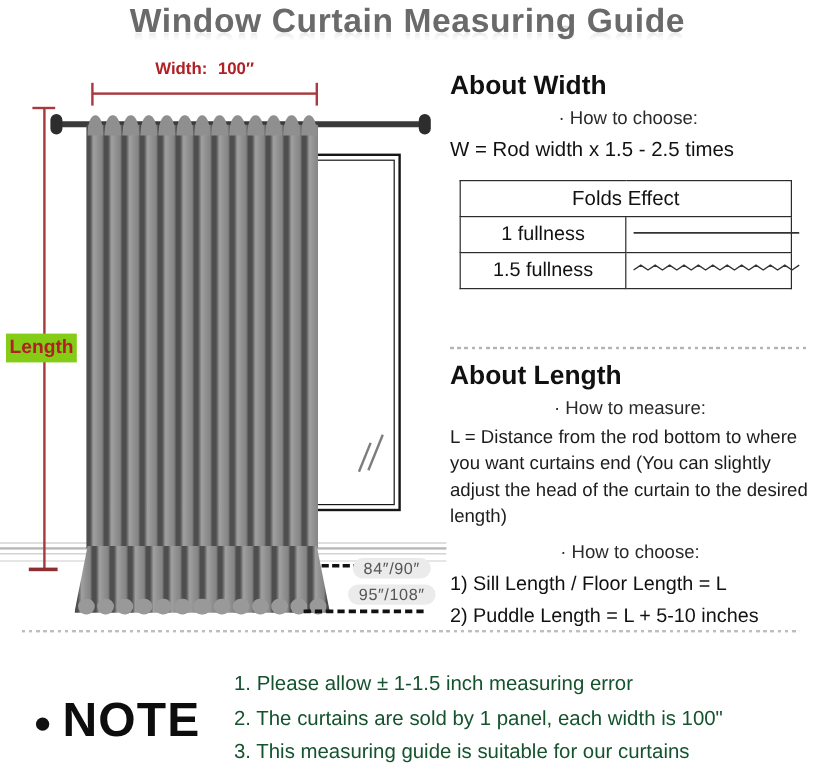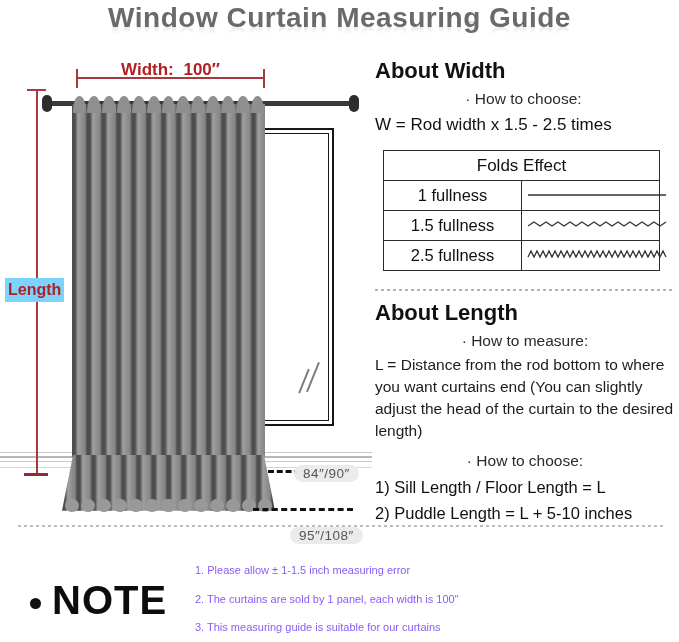--- a/index.html
+++ b/index.html
@@ -16,34 +16,34 @@
 
   
   .title {
     left: 0; top: 2px; width: 100%;
     text-align: center;
     font-size: 28px; font-weight: 600; letter-spacing: .5px;
     color: #6a6a6a;
     -webkit-box-reflect: below -14px linear-gradient(to bottom, transparent 55%, rgba(0,0,0,.28) 100%);
   }
   .width-label {
-    left: 77px; top: 60px; width: 187px;
-    text-align: center; font-size: 17px; font-weight: 600;
+    left: 77px; top: 49px; width: 187px;
+    text-align: center; font-size: 14px; font-weight: 600;
     word-spacing: 5px; color: #b02025;
   }
   .width-line { left: 77px; top: 77px; width: 187px; height: 0; border-top: 2px solid #a8393c; }
   .width-tick-l { left: 76px; top: 69px; width: 2px; height: 19px; background: #a8393c; }
   .width-tick-r { left: 263px; top: 69px; width: 2px; height: 19px; background: #a8393c; }
 
   .length-line { left: 36px; top: 90px; width: 0; height: 385px; border-left: 2px solid #a8393c; }
   .length-cap-top { left: 27px; top: 89px; width: 19px; height: 2px; background: #a8393c; }
   .length-cap-bottom { left: 24px; top: 473px; width: 24px; height: 3px; background: #8c2f32; }
   .length-label {
     left: 5px; top: 278px;
-    background: #7dd3fc; padding: 3px 3px;
+    background: #84cc16; padding: 3px 3px;
     font-size: 16px; font-weight: 600; color: #b02025;
   }
 
   
   .rod { left: 46px; top: 101px; width: 309px; height: 5px; background: #3a3a3a; border-radius: 3px; z-index: 3; }
   .finial { width: 10px; height: 17px; background: #2d2d2d; border-radius: 5px; z-index: 3; }
   .finial-left { left: 42px; top: 95px; }
   .finial-right { left: 349px; top: 95px; }
 
   
@@ -80,21 +80,21 @@
   .dash-black { border-top: 3px dashed #111111; height: 0; z-index: 5; }
   .dash-sill { left: 268px; top: 470px; width: 85px; }
   .dash-floor { left: 253px; top: 508px; width: 100px; }
   .pill {
     background: #ebebeb; border-radius: 10px;
     font-size: 13.5px; color: #555555;
     padding: 1px 9px; z-index: 6;
     letter-spacing: .5px;
   }
   .pill-sill { left: 294px; top: 465px; }
-  .pill-floor { left: 290px; top: 487px; margin-top: 40px; }
+  .pill-floor { left: 290px; top: 487px; }
 
   
   .right-col { left: 375px; top: 58px; width: 297px; color: #1c1c1c; }
   .h2 { font-size: 22px; font-weight: 700; color: #111111; margin-bottom: 6px; }
   .sub { font-size: 15.5px; color: #2a2a2a; margin-bottom: 4px; text-align: center; }
   .formula { font-size: 17px; color: #111111; margin-top: 7px; }
 
   .folds-table {
     left: 383px; top: 150px; width: 277px;
     border-collapse: collapse; table-layout: fixed; padding-left: 44px;
@@ -116,21 +116,21 @@
     background: repeating-linear-gradient(90deg, #bdbdbd 0 3px, transparent 3px 6px); }
 
   .about-length { left: 375px; top: 300px; width: 300px; color: #1c1c1c; }
   .measure-text { font-size: 15.5px; line-height: 22px; color: #1c1c1c; margin-bottom: 10px; }
   .choose-item { font-size: 16.5px; line-height: 26px; color: #111111; }
 
   
   .note-bullet { left: 30px; top: 598px; width: 11px; height: 11px; border-radius: 50%; background: #111111; }
   .note-heading { left: 52px; top: 578px; font-size: 40px; font-weight: 700; color: #0d0d0d; letter-spacing: 1px; }
   .note-items { left: 195px; top: 556px; width: 470px; }
-  .note-item { font-size: 11px; color: #8b5cf6; line-height: 28.5px; }
+  .note-item { font-size: 17px; color: #14532d; line-height: 28.5px; }
 </style>
 </head>
 <body>
 
 <div class="page">
 
   <div class="abs title">Window Curtain Measuring Guide</div>
 
   <div class="abs floor-line fl1"></div>
   <div class="abs floor-line fl2"></div>
@@ -217,28 +217,20 @@
       </td>
     </tr>
     <tr>
       <td class="col-label">1.5 fullness</td>
       <td>
         <svg width="150" height="14" viewBox="0 0 150 14">
           <polyline fill="none" stroke="#333" stroke-width="1.2" points="6,9 12,5 18,9 24,5 30,9 36,5 42,9 48,5 54,9 60,5 66,9 72,5 78,9 84,5 90,9 96,5 102,9 108,5 114,9 120,5 126,9 132,5 138,9 144,5"></polyline>
         </svg>
       </td>
     </tr>
-    <tr>
-      <td class="col-label">2.5 fullness</td>
-      <td>
-        <svg width="150" height="14" viewBox="0 0 150 14">
-          <polyline fill="none" stroke="#333" stroke-width="1.3" points="6,10 9,4 12,10 15,4 18,10 21,4 24,10 27,4 30,10 33,4 36,10 39,4 42,10 45,4 48,10 51,4 54,10 57,4 60,10 63,4 66,10 69,4 72,10 75,4 78,10 81,4 84,10 87,4 90,10 93,4 96,10 99,4 102,10 105,4 108,10 111,4 114,10 117,4 120,10 123,4 126,10 129,4 132,10 135,4 138,10 141,4 144,10"></polyline>
-        </svg>
-      </td>
-    </tr>
   </tbody>
     </table>
 
   <div class="abs divider divider-top"></div>
   <div class="abs divider-bottom"></div>
 
   <div class="abs about-length">
     <div class="h2">About Length</div>
     <div class="sub">· How to measure:</div>
     <div class="measure-text">L = Distance from the rod bottom to where you want curtains end  (You can slightly adjust the head of the curtain to the desired length)</div>

